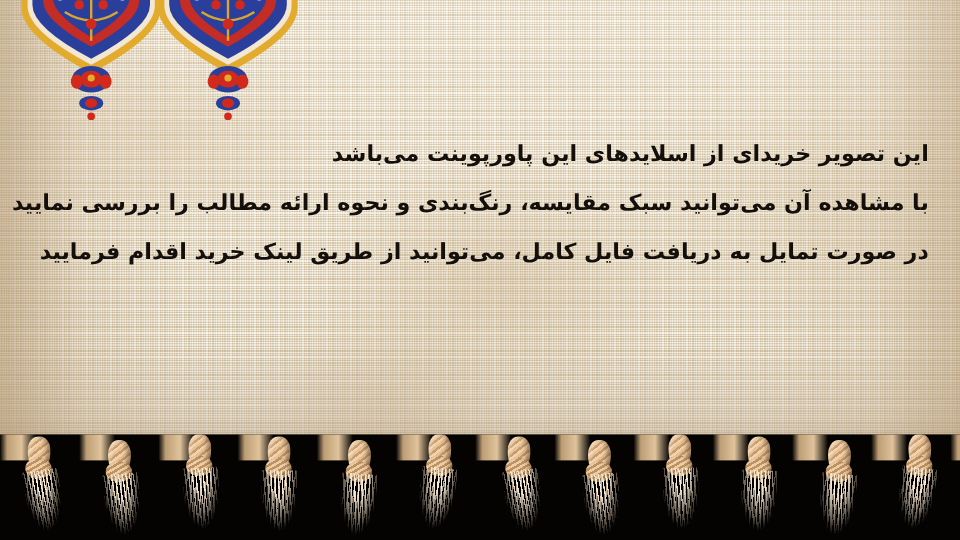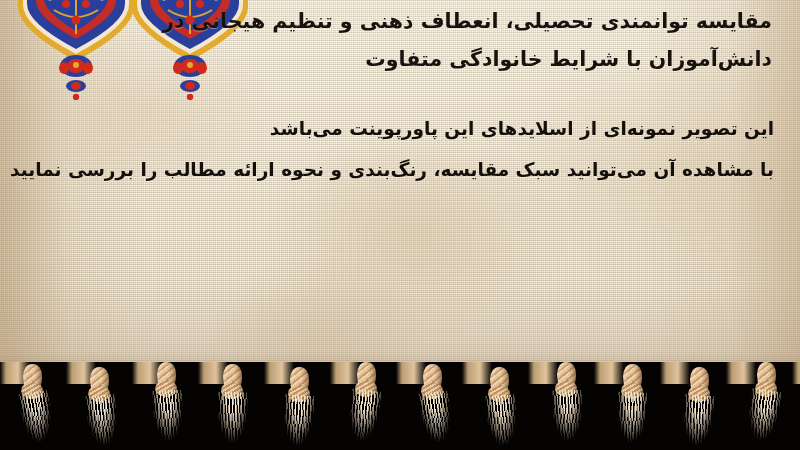--- a/index.html
+++ b/index.html
@@ -287,28 +287,25 @@
         <circle cx="0" cy="-1" r="3" fill="#e2ab2e"></circle>
       </g>
       <g transform="translate(62,132)">
         <ellipse cx="0" cy="0" rx="10" ry="6" fill="#2a3f9c"></ellipse>
         <ellipse cx="0" cy="0" rx="5" ry="4" fill="#d12a1c"></ellipse>
       </g>
       <circle cx="62" cy="143" r="3.2" fill="#d12a1c"></circle>
     </svg>
   </div>
 
-  <div class="title-block">
-    <span class="line">مقایسه توانمندی تحصیلی، انعطاف ذهنی و تنظیم هیجانی در</span>
-    <span class="line">دانش‌آموزان با شرایط خانوادگی متفاوت</span>
-  </div>
 
   <div class="body-block">
-    <span class="line">این تصویر نمونه‌ای از اسلایدهای این پاورپوینت می‌باشد</span>
+    <span class="line">این تصویر خرید‌ای از اسلایدهای این پاورپوینت می‌باشد</span>
     <span class="line">با مشاهده آن می‌توانید سبک مقایسه، رنگ‌بندی و نحوه ارائه مطالب را بررسی نمایید</span>
+    <span class="line">در صورت تمایل به دریافت فایل کامل، می‌توانید از طریق لینک خرید اقدام فرمایید</span>
   </div>
 
   <div class="fringe-band" id="fringe-band">
       <div class="tassel" style="left: 16px; top: 0px;">
         <div class="knot"></div>
         <div class="strands" style="transform: rotate(-8deg);"></div>
       </div>
       <div class="tassel" style="left: 83px; top: 3px;">
         <div class="knot"></div>
         <div class="strands" style="transform: rotate(-5deg);"></div>

